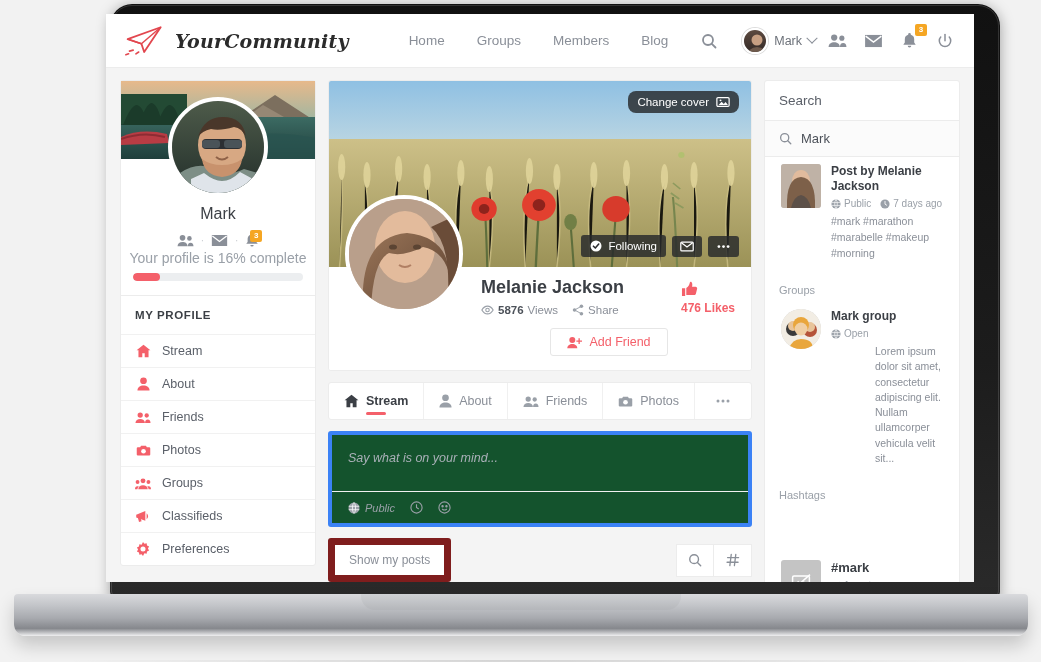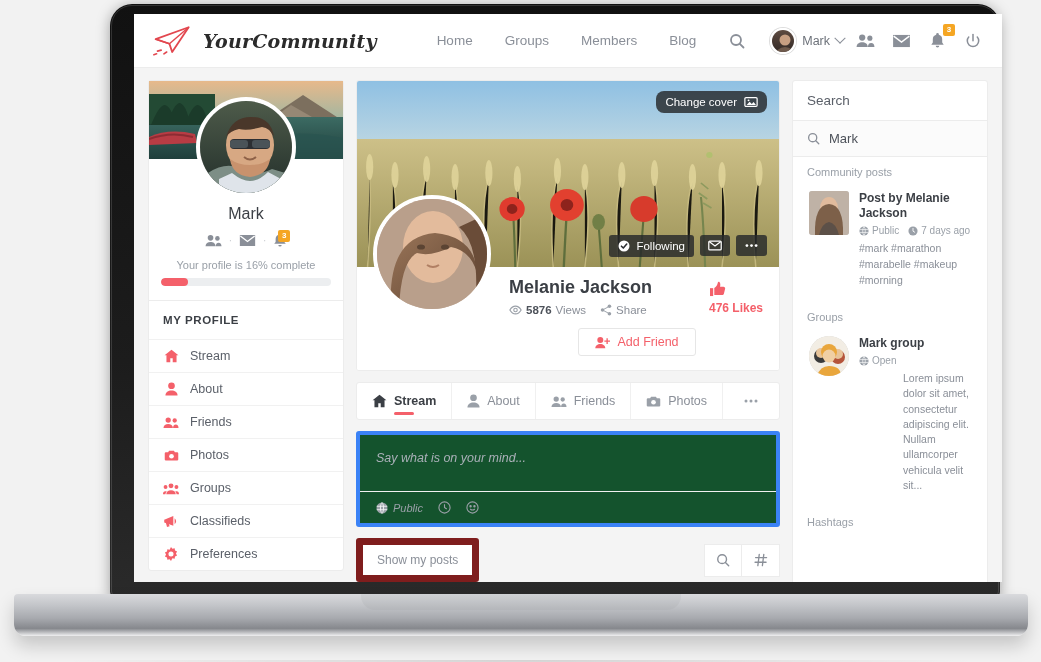--- a/index.html
+++ b/index.html
@@ -39,21 +39,21 @@
     border-radius: 0 0 14px 14px;
   }
   .laptop-foot {
     position:absolute; bottom:-12px; left:60px; right:60px; height:14px;
     background: radial-gradient(ellipse at 50% 0%, rgba(0,0,0,.12), rgba(0,0,0,0) 70%);
   }
 
   
   .screen {
     position: absolute;
-    left: 134px; top: 14px; width: 868px; height: 568px;
+    left: 106px; top: 14px; width: 868px; height: 568px;
     background: #f4f4f4;
     overflow: hidden;
   }
 
   
   .topbar {
     height: 54px; background:#fff; display:flex; align-items:center;
     padding: 0 14px 0 18px; border-bottom:1px solid #ececec;
   }
   .brand { display:flex; align-items:center; gap:7px; }
@@ -99,21 +99,21 @@
   .lp-cover-img { position:absolute; inset:0; }
   .lp-avatar-wrap { display:flex; justify-content:center; margin-top:-62px; position:relative; }
   .lp-avatar {
     width:100px; height:100px; border-radius:50%; border:4px solid #fff; overflow:hidden;
     background:#ccc; position:relative;
   }
   .lp-name { text-align:center; font-size:16px; color:#3b3f45; margin-top:8px; }
   .lp-icons { display:flex; align-items:center; justify-content:center; gap:7px; margin-top:9px; color:#8a8f98; }
   .lp-icons .dot { color:#c9ccd1; font-size:10px; }
   .lp-ico { position:relative; display:flex; align-items:center; }
-  .lp-progress-text { text-align:center; font-size:11px; color:#9aa0a8; margin-top:11px; }
+  .lp-progress-text { text-align:center; font-size:14px; color:#9aa0a8; margin-top:2px; }
   .lp-progress-track {
     height:8px; background:#eceef0; border-radius:5px; margin:7px 12px 14px; overflow:hidden;
   }
   .lp-progress-fill { height:100%; background:#f4606a; border-radius:5px; }
 
   .menu-head {
     font-size:11.5px; font-weight:700; color:#3b3f45; letter-spacing:.6px;
     padding:13px 14px; border-top:1px solid #ececec;
   }
   .menu-item {
@@ -123,21 +123,21 @@
   .menu-item .mi-ico { width:16px; display:flex; justify-content:center; color:#f4606a; }
 
   
   .cover-card { position:relative; border-radius:3px; overflow:hidden; background:#fff; border:1px solid #ececec; }
   .cover-img { height:186px; position:relative; overflow:hidden; }
   .btn-change-cover {
     position:absolute; top:10px; right:12px;
     background:rgba(38,40,43,.82); color:#fff; font-size:11.5px;
     padding:5px 9px; border-radius:8px; display:flex; align-items:center; gap:7px; cursor:pointer;
   }
-  .cover-actions { position:absolute; right:12px; bottom:10px; display:flex; gap:6px; align-items:flex-start; }
+  .cover-actions { position:absolute; right:12px; bottom:10px; display:flex; gap:6px; align-items:center; }
   .pill {
     background:rgba(38,40,43,.82); color:#fff; font-size:11.5px; border-radius:3px;
     padding:5px 9px; display:flex; align-items:center; gap:6px; cursor:pointer;
   }
   .pill.square { padding:5px 8px; }
 
   .profile-bar { position:relative; background:#fff; padding: 6px 14px 14px 152px; min-height:84px; }
   .pf-avatar {
     position:absolute; left:16px; top:-72px; width:118px; height:118px; border-radius:50%;
     border:4px solid #fff; overflow:hidden; background:#d8cfc8;
@@ -752,21 +752,20 @@
           <div class="rc-search">
             <span>
               <svg width="13" height="13" viewBox="0 0 16 16">
                   <circle cx="7" cy="7" r="5" fill="none" stroke="#8a8f98" stroke-width="1.6"></circle>
                   <path d="M10.8 10.8 L14.5 14.5" stroke="#8a8f98" stroke-width="1.6" stroke-linecap="round"></path>
                 </svg>
             </span>
             <span class="rc-search-val">Mark</span>
           </div>
 
-          <div class="rc-section">Community posts</div>
           <div class="rc-item">
             <div class="rc-thumb">
               <svg width="40" height="44" viewBox="0 0 40 44">
                 <rect width="40" height="44" fill="#bfb2a6"></rect>
                 <ellipse cx="20" cy="17" rx="9" ry="11" fill="#e1bb9d"></ellipse>
                 <path d="M6 44 q-1-30 14-31 q15 1 14 31z" fill="#7d6049"></path>
                 <path d="M10 44 q3-12 10-13 q7 1 10 13z" fill="#5c5048"></path>
               </svg>
             </div>
             <div class="rc-body">

